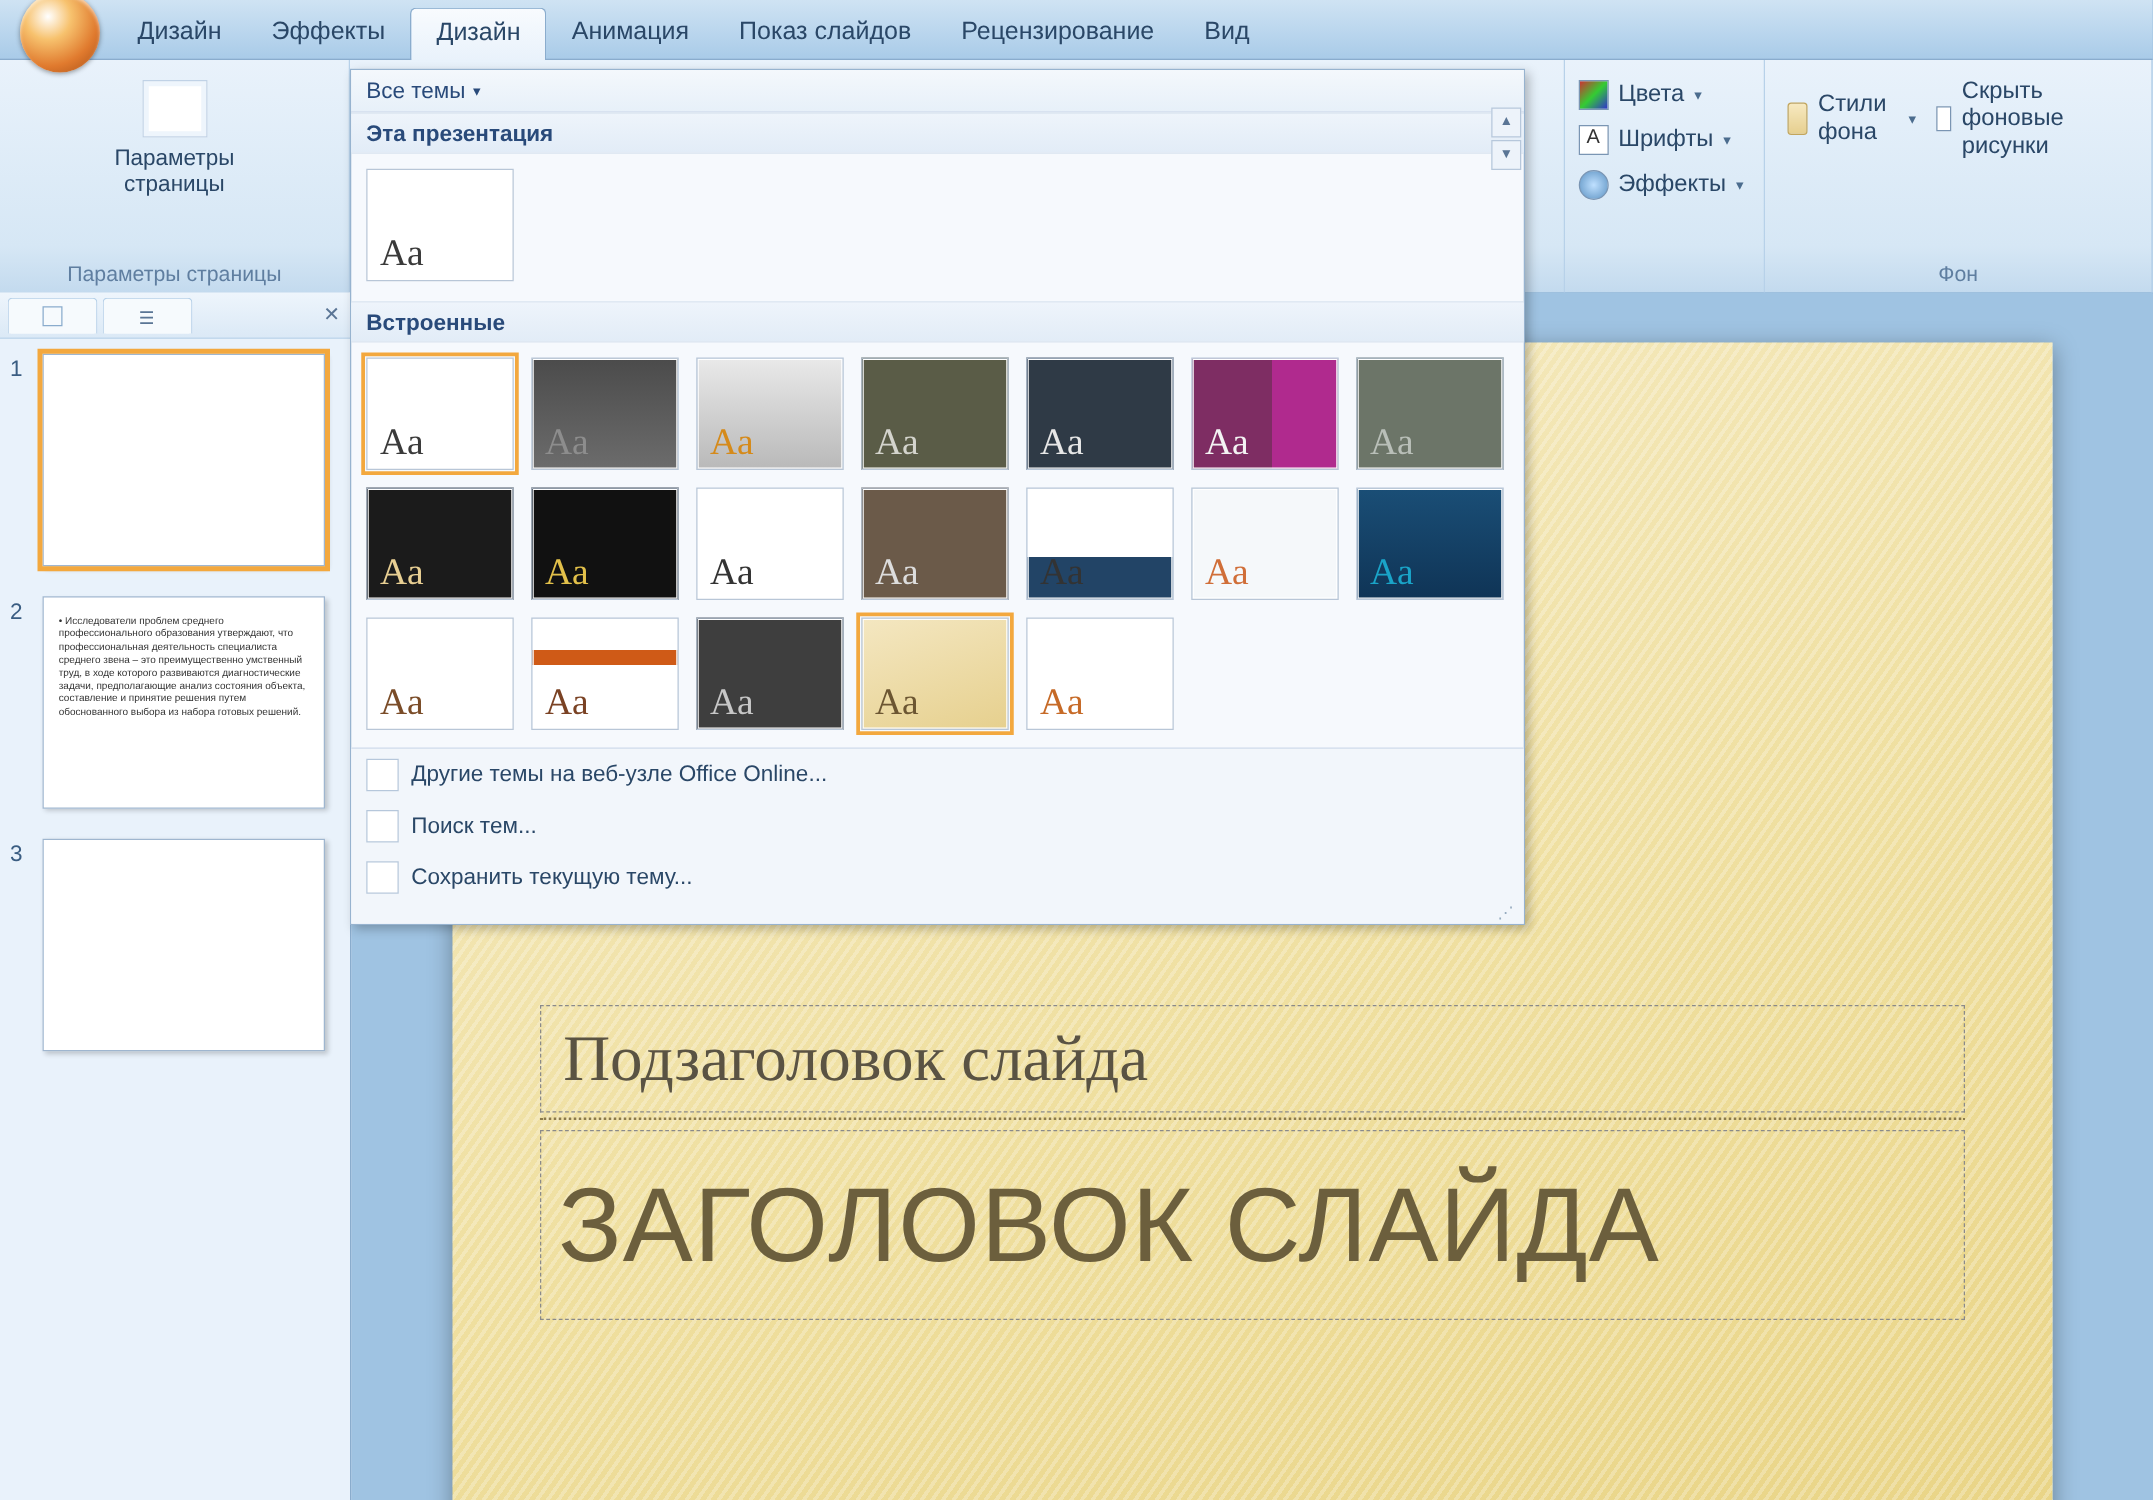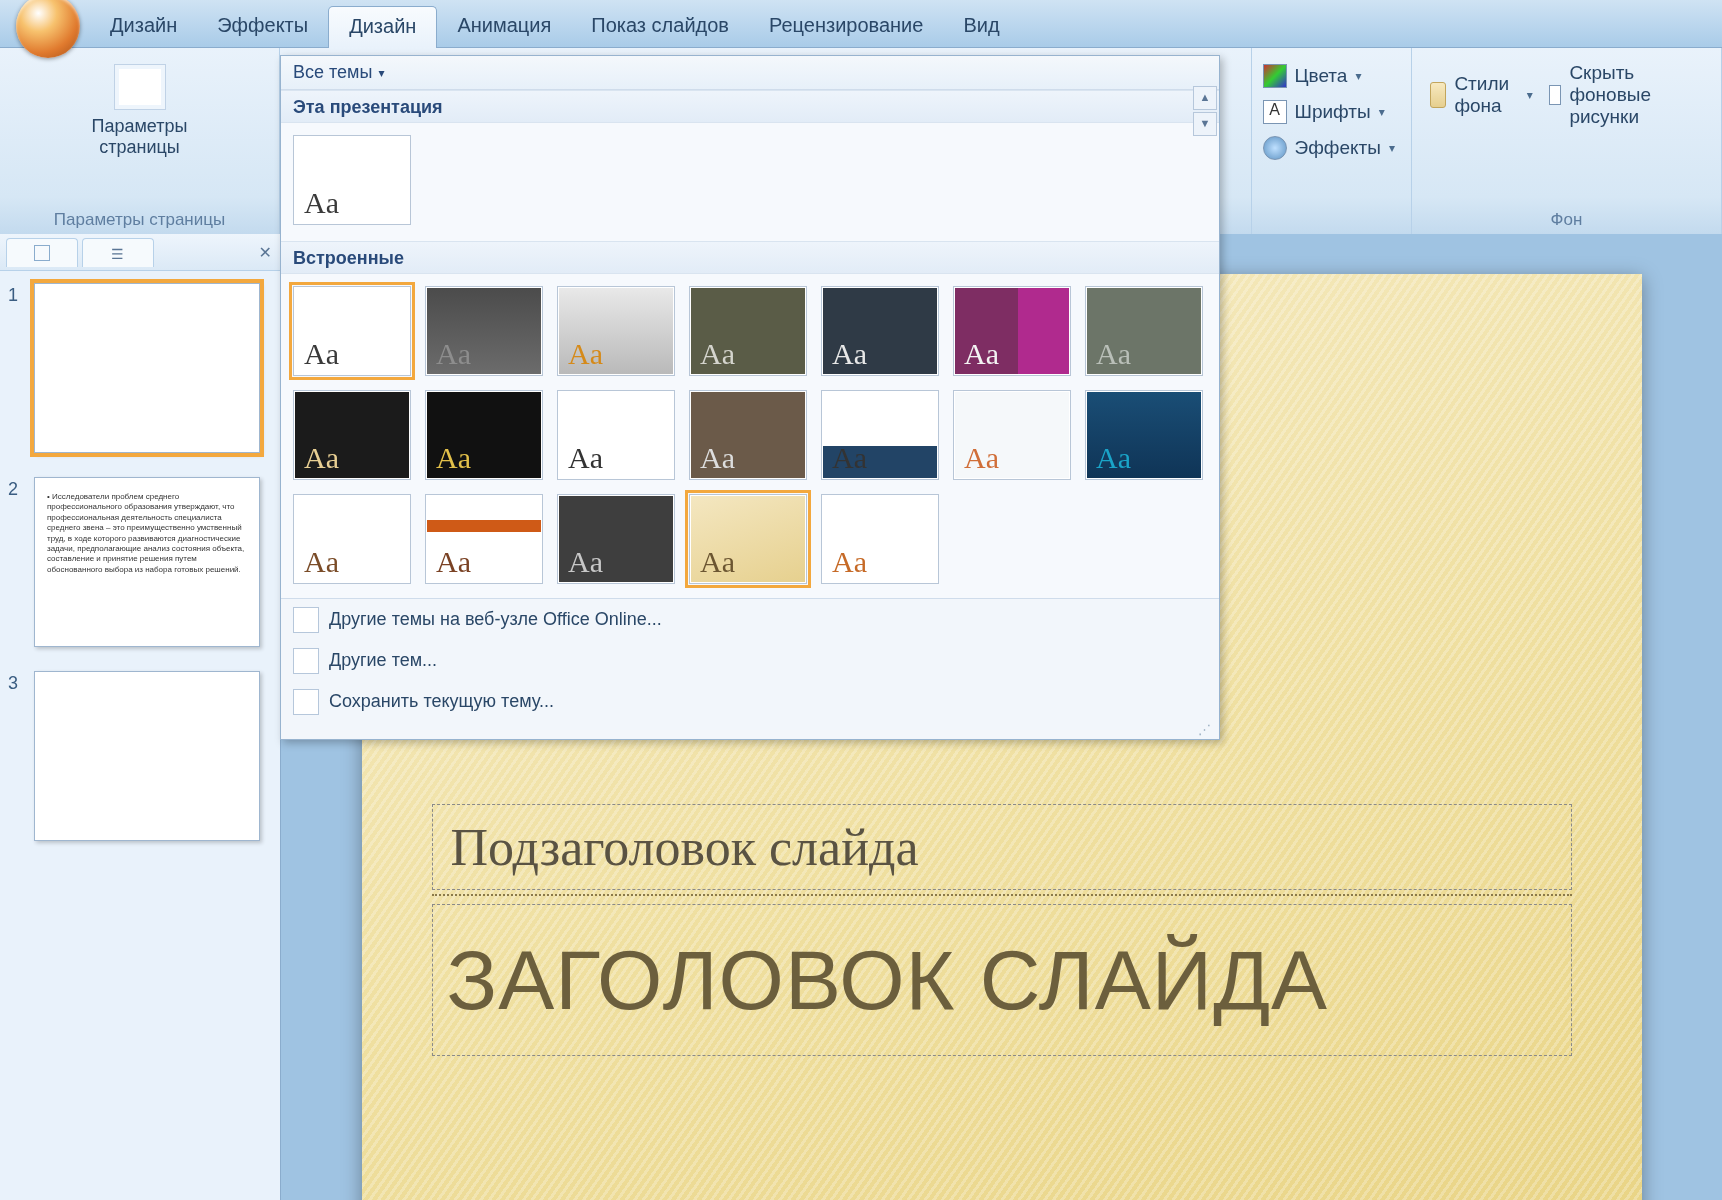--- a/index.html
+++ b/index.html
@@ -701,21 +701,21 @@
       </div>
   </div>
 
   <div class="footer">
     <div class="item">
       <span class="ic"></span>
       <span>Другие темы на веб-узле Office Online...</span>
     </div>
     <div class="item">
       <span class="ic"></span>
-      <span>Другие тем...</span>
+      <span>Поиск тем...</span>
     </div>
     <div class="item">
       <span class="ic"></span>
       <span>Сохранить текущую тему...</span>
     </div>
     <div class="resize-grip">⋰</div>
   </div>
 </div>
 
 </body></html>

